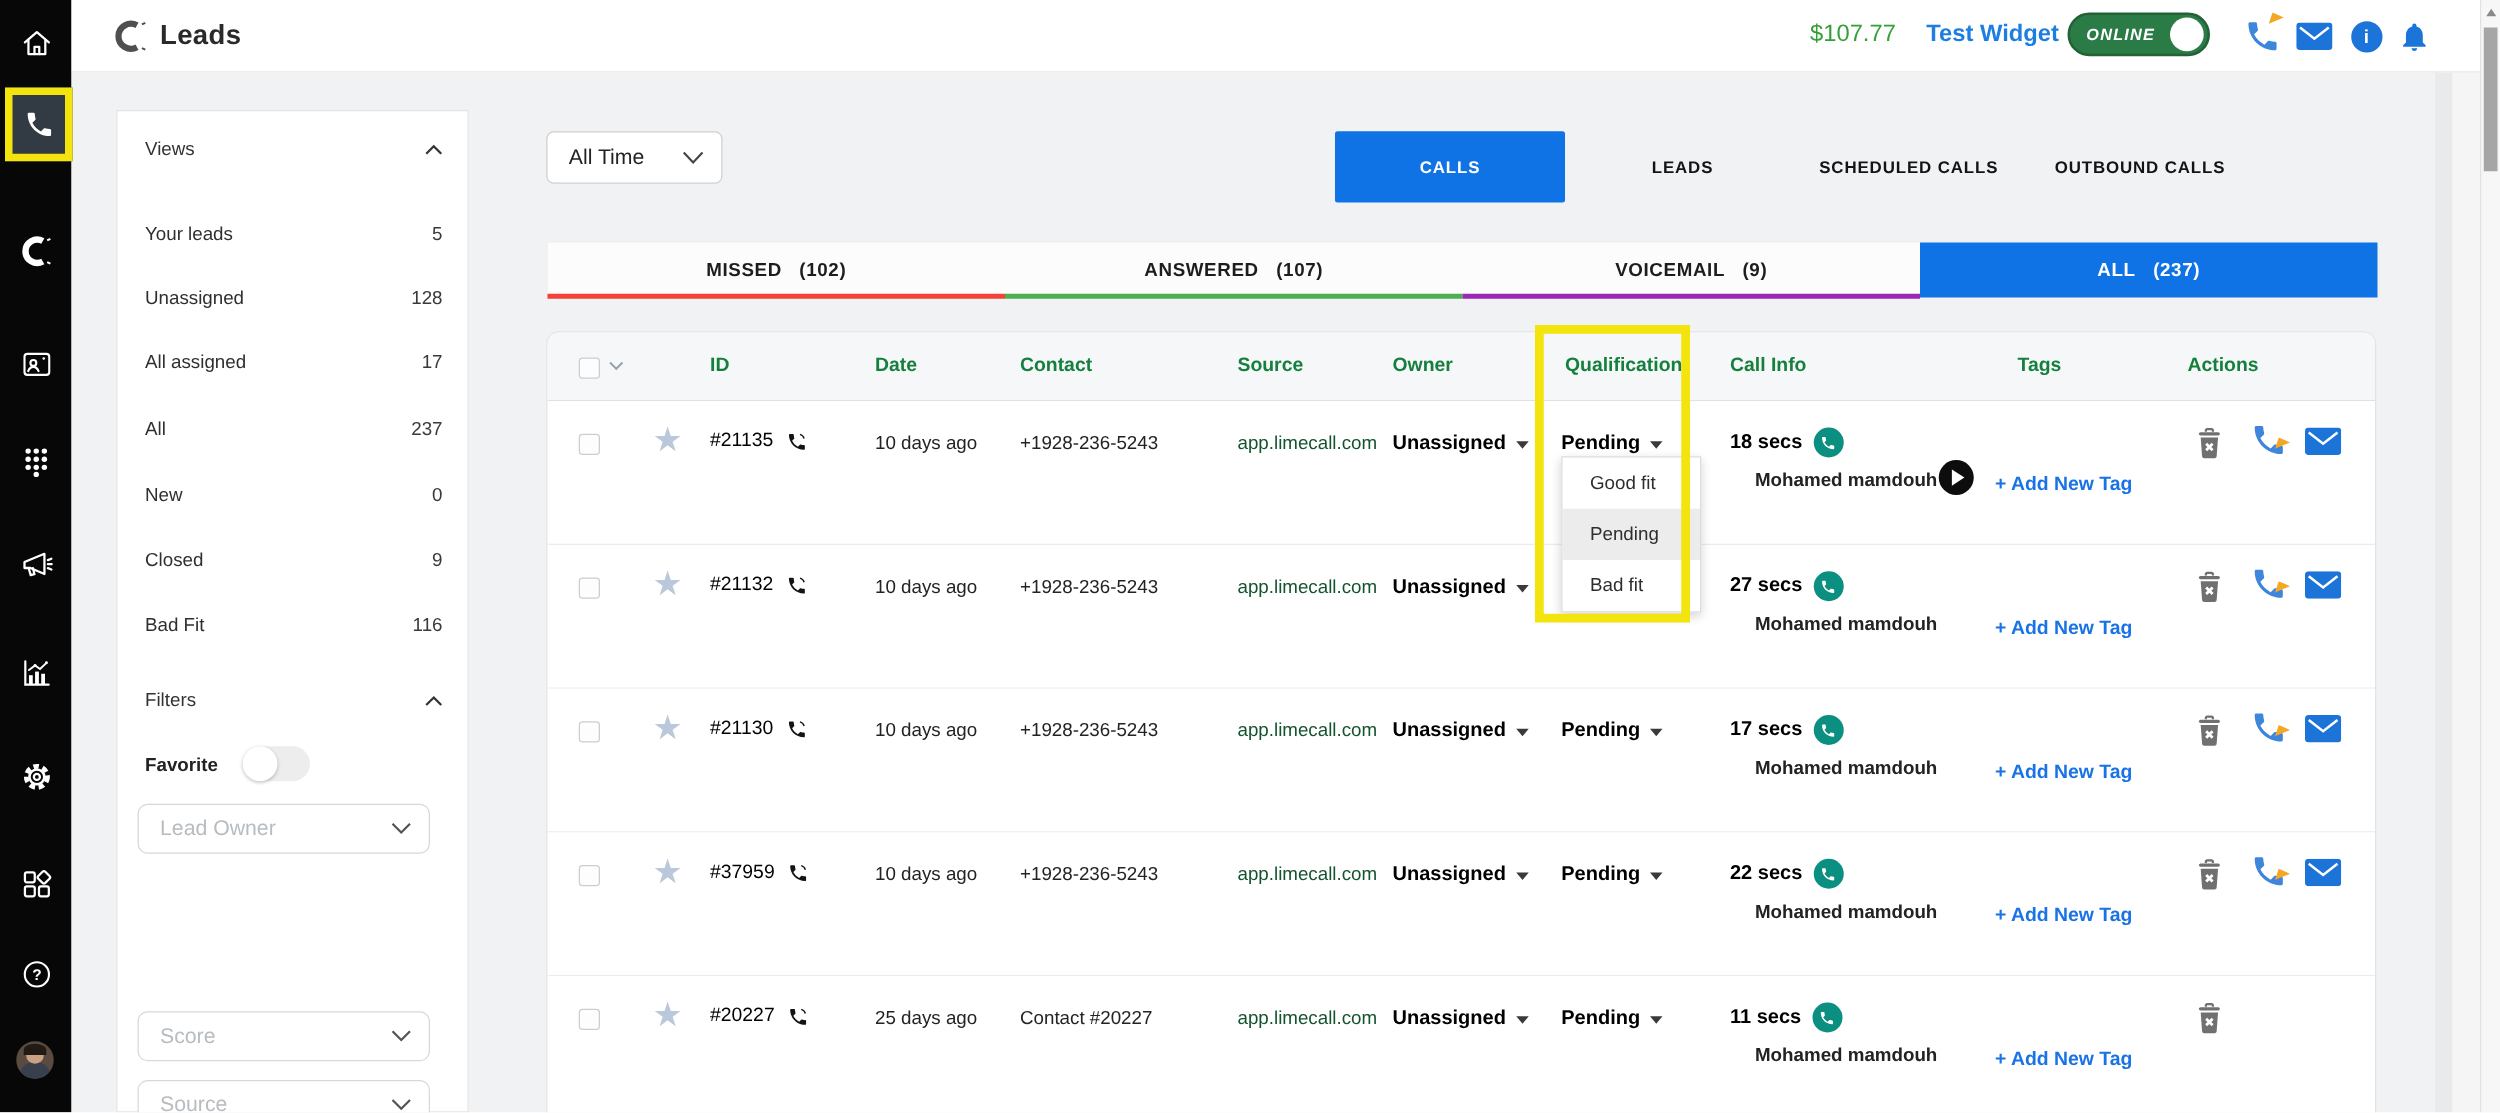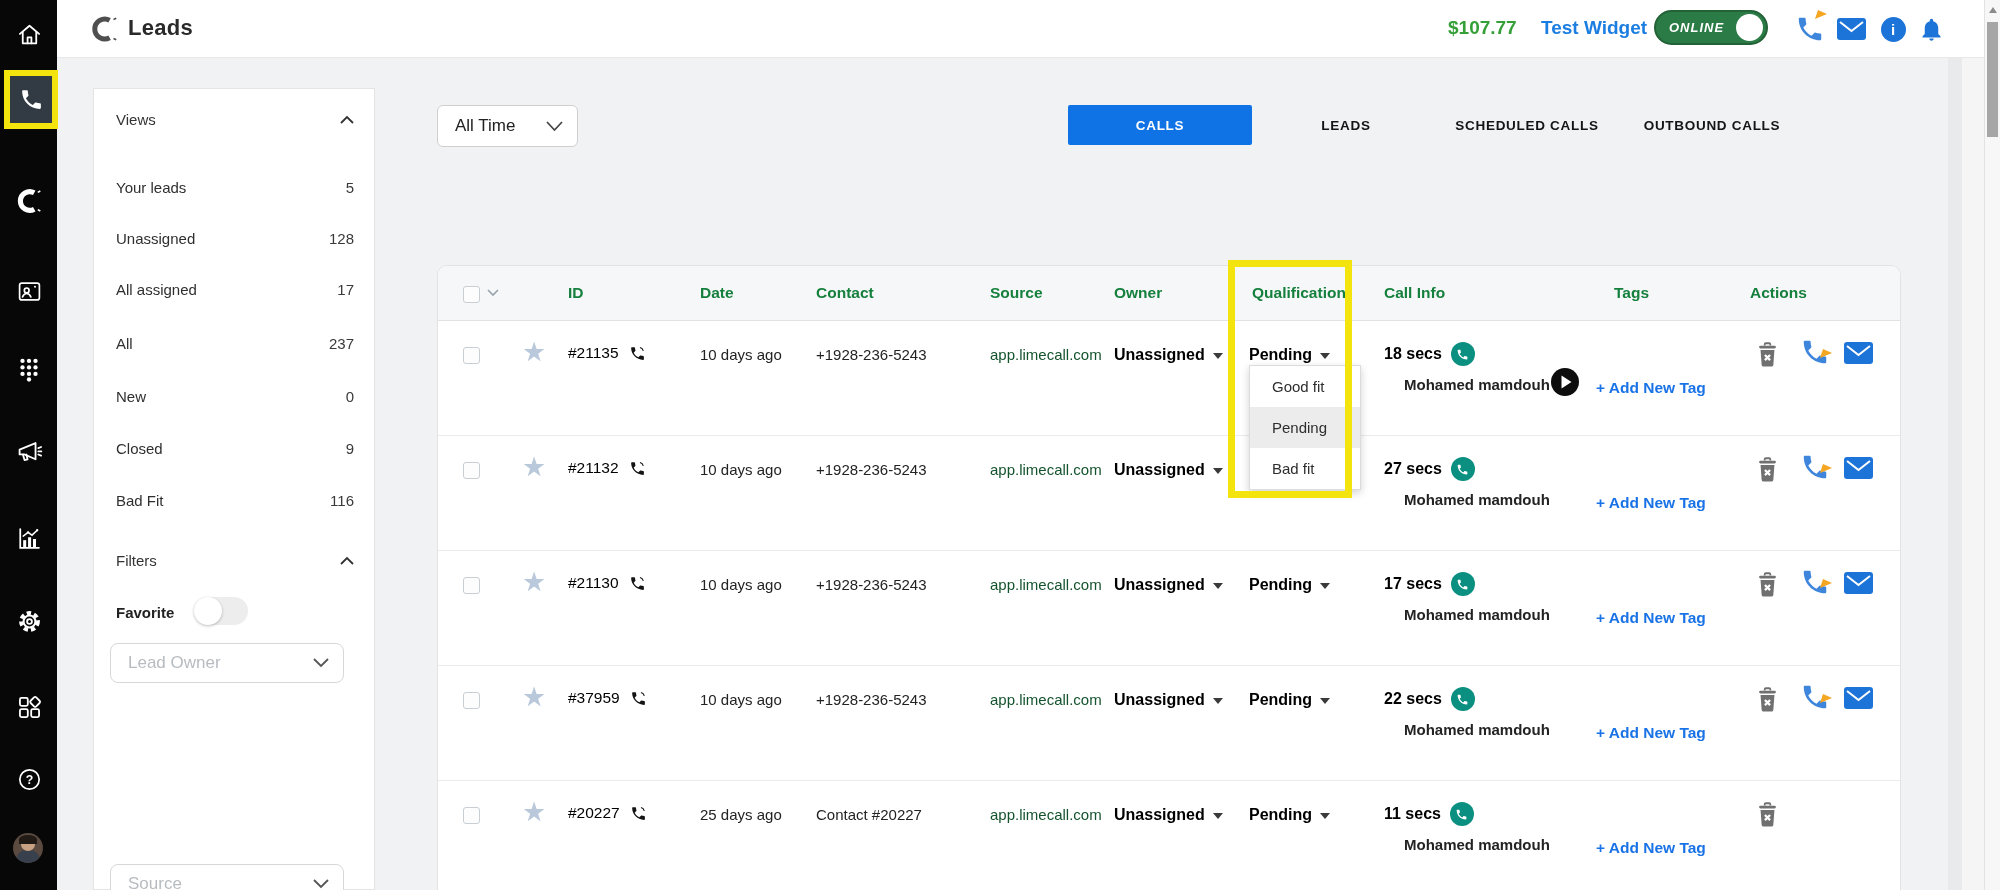--- a/index.html
+++ b/index.html
@@ -13,21 +13,21 @@
   #active-tile{position:absolute;left:4px;top:70px;width:54px;height:59px;background:#323b44;
                border:6px solid #f2e40c;box-sizing:border-box;display:flex;align-items:center;justify-content:center;z-index:21}
   #avatar{position:absolute;left:13px;top:833px;width:30px;height:30px;border-radius:50%;overflow:hidden;background:#5a4a3f}
   #avatar .head{position:absolute;left:8px;top:5px;width:14px;height:13px;border-radius:50%;background:#c9a183}
   #avatar .hair{position:absolute;left:6px;top:2px;width:18px;height:9px;border-radius:50% 50% 0 0;background:#221b15}
   #avatar .body{position:absolute;left:3px;top:17px;width:24px;height:14px;border-radius:10px 10px 0 0;background:#39404d}
 
   
   #topbar{position:absolute;left:57px;top:0;width:1927px;height:57px;background:#fff;border-bottom:1px solid #e8e8e8;z-index:10}
   #page-title{position:absolute;left:71px;top:15px;font-size:22px;font-weight:700;color:#2a2a2a;letter-spacing:.3px}
-  #balance{position:absolute;left:1391px;top:17px;font-size:19px;font-weight:700;color:#34a037}
+  #balance{position:absolute;left:1391px;top:17px;font-size:19px;font-weight:400;color:#34a037}
   #widget-link{position:absolute;left:1484px;top:17px;font-size:19px;font-weight:700;color:#1c7ee0}
   #online-pill{position:absolute;left:1597px;top:10px;width:114px;height:35px;background:#2a7b45;border:2px solid #236137;
                border-radius:20px;box-sizing:border-box;display:flex;align-items:center}
   #online-pill .lab{color:#fff;font-weight:800;font-style:italic;font-size:13px;letter-spacing:1px;margin-left:13px}
   #online-pill .knob{position:absolute;right:3px;top:2px;width:27px;height:27px;border-radius:50%;background:#fff}
   .hico{position:absolute;top:13px;width:32px;height:32px;display:flex;align-items:center;justify-content:center}
   .infocirc{width:25px;height:25px;border-radius:50%;background:#1d74d8;color:#fff;font-weight:800;font-size:15px;
             display:flex;align-items:center;justify-content:center}
   .phone-comp{position:relative;width:30px;height:30px}
   .phone-comp .wedge{position:absolute;right:-2px;top:-4px}
@@ -45,21 +45,21 @@
   #fav-toggle .knob{position:absolute;left:0px;top:0px;width:28px;height:28px;border-radius:50%;background:#fff;
                     box-shadow:0 1px 3px rgba(0,0,0,.25)}
   .fselect{position:absolute;left:16px;width:234px;height:40px;border:1.5px solid #d8d8d8;border-radius:8px;background:#fff;
            box-sizing:border-box;display:flex;align-items:center;justify-content:space-between;padding:0 14px 0 17px;
            color:#b7bcc1;font-size:17px;cursor:pointer}
 
   
   #time-filter{position:absolute;left:437px;top:105px;width:141px;height:42px;background:#fff;border:1px solid #cfcfcf;
                border-radius:6px;box-sizing:border-box;display:flex;align-items:center;justify-content:space-between;
                padding:0 14px 0 17px;font-size:17px;color:#222;cursor:pointer;z-index:4}
-  .ptab{position:absolute;top:105px;height:40px;display:flex;align-items:center;justify-content:center;
+  .ptab{position:absolute;top:105px;height:57px;display:flex;align-items:center;justify-content:center;
         font-size:13.5px;font-weight:700;letter-spacing:.7px;color:#141414;cursor:pointer;z-index:4}
   #tab-calls{left:1068px;width:184px;background:#1073e5;color:#fff;border-radius:2px}
 
   
   #callbar{position:absolute;left:437px;top:193px;width:1464px;height:44px;background:#fcfcfd;border:1px solid #ececec;
            box-sizing:border-box;z-index:4}
   .cseg{position:absolute;top:0;width:366px;height:44px;display:flex;align-items:center;justify-content:center;gap:14px;
         font-size:15px;font-weight:700;letter-spacing:.5px;color:#1d1d1d;cursor:pointer}
   .cunder{position:absolute;bottom:-1px;height:4px;width:366px}
   #seg-all{color:#fff}
@@ -291,40 +291,67 @@
     <div id="fav-toggle">
         <span class="knob"></span>
       </div>
 
     <div class="fselect" style="top:554px">
       <span>Lead Owner</span>
       <svg width="16" height="10" viewBox="0 0 16 10">
           <polyline points="1,1 8,8 15,1" fill="none" stroke="#555" stroke-width="1.8"></polyline>
         </svg>
     </div>
+    <div class="fselect" style="top:720px">
+      <span>Score</span>
+      <svg width="16" height="10" viewBox="0 0 16 10">
+          <polyline points="1,1 8,8 15,1" fill="none" stroke="#555" stroke-width="1.8"></polyline>
+        </svg>
+    </div>
     <div class="fselect" style="top:775px">
       <span>Source</span>
       <svg width="16" height="10" viewBox="0 0 16 10">
           <polyline points="1,1 8,8 15,1" fill="none" stroke="#555" stroke-width="1.8"></polyline>
         </svg>
     </div>
   </aside>
 
   <div id="time-filter">
     <span>All Time</span>
     <svg width="17" height="11" viewBox="0 0 17 11">
         <polyline points="1,1 8.5,9 16,1" fill="none" stroke="#444" stroke-width="1.7"></polyline>
       </svg>
   </div>
 
   <div class="ptab" id="tab-calls">CALLS</div>
   <div class="ptab" style="left:1300px;width:92px">LEADS</div>
   <div class="ptab" style="left:1452px;width:150px">SCHEDULED CALLS</div>
   <div class="ptab" style="left:1636px;width:152px">OUTBOUND CALLS</div>
 
+  <div id="callbar">
+    <div class="cseg" style="left:0">
+      <span>MISSED</span>
+        <span>(102)</span>
+      <div class="cunder" style="left: 0px; background: rgb(244, 67, 54);"></div>
+    </div>
+    <div class="cseg" style="left:366px">
+      <span>ANSWERED</span>
+        <span>(107)</span>
+      <div class="cunder" style="left: 0px; background: rgb(76, 175, 80);"></div>
+    </div>
+    <div class="cseg" style="left:732px">
+      <span>VOICEMAIL</span>
+        <span>(9)</span>
+      <div class="cunder" style="left: 0px; background: rgb(156, 39, 176);"></div>
+    </div>
+    <div class="cseg" id="seg-all" style="left: 1098px; background: rgb(16, 115, 229);">
+      <span>ALL</span>
+        <span>(237)</span>
+    </div>
+  </div>
 
   <div id="table-card">
     <div id="thead">
       <span class="cb" style="top:20px"></span>
       <svg class="abs" style="left:49px;top:23px" width="12" height="8" viewBox="0 0 12 8">
           <polyline points="1,1 6,6 11,1" fill="none" stroke="#98a2ab" stroke-width="1.6"></polyline>
         </svg>
       <span class="th" style="left:130px">ID</span>
       <span class="th" style="left:262px">Date</span>
       <span class="th" style="left:378px">Contact</span>

